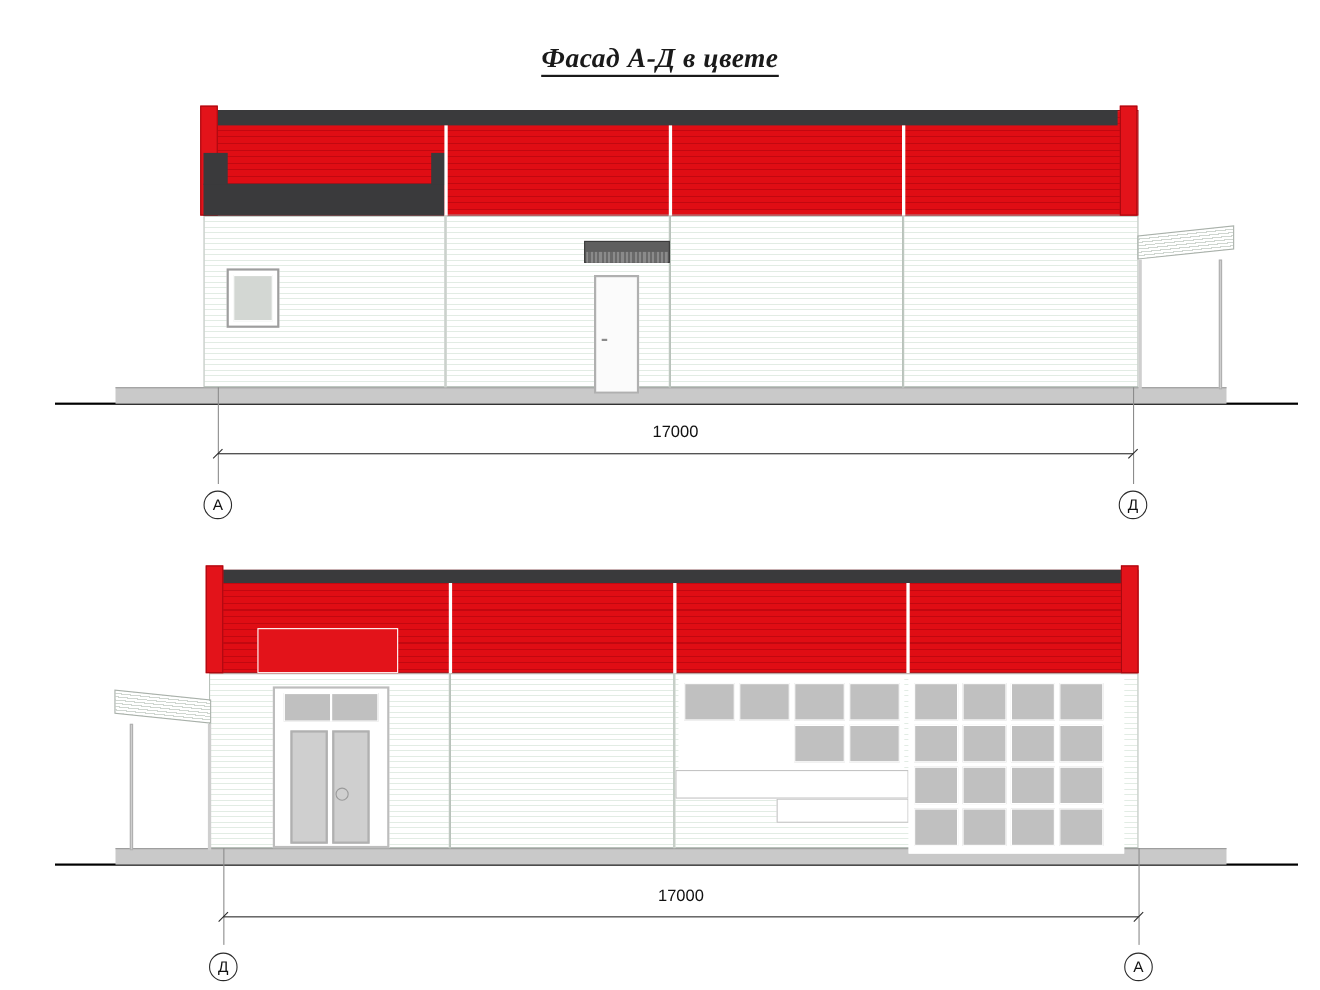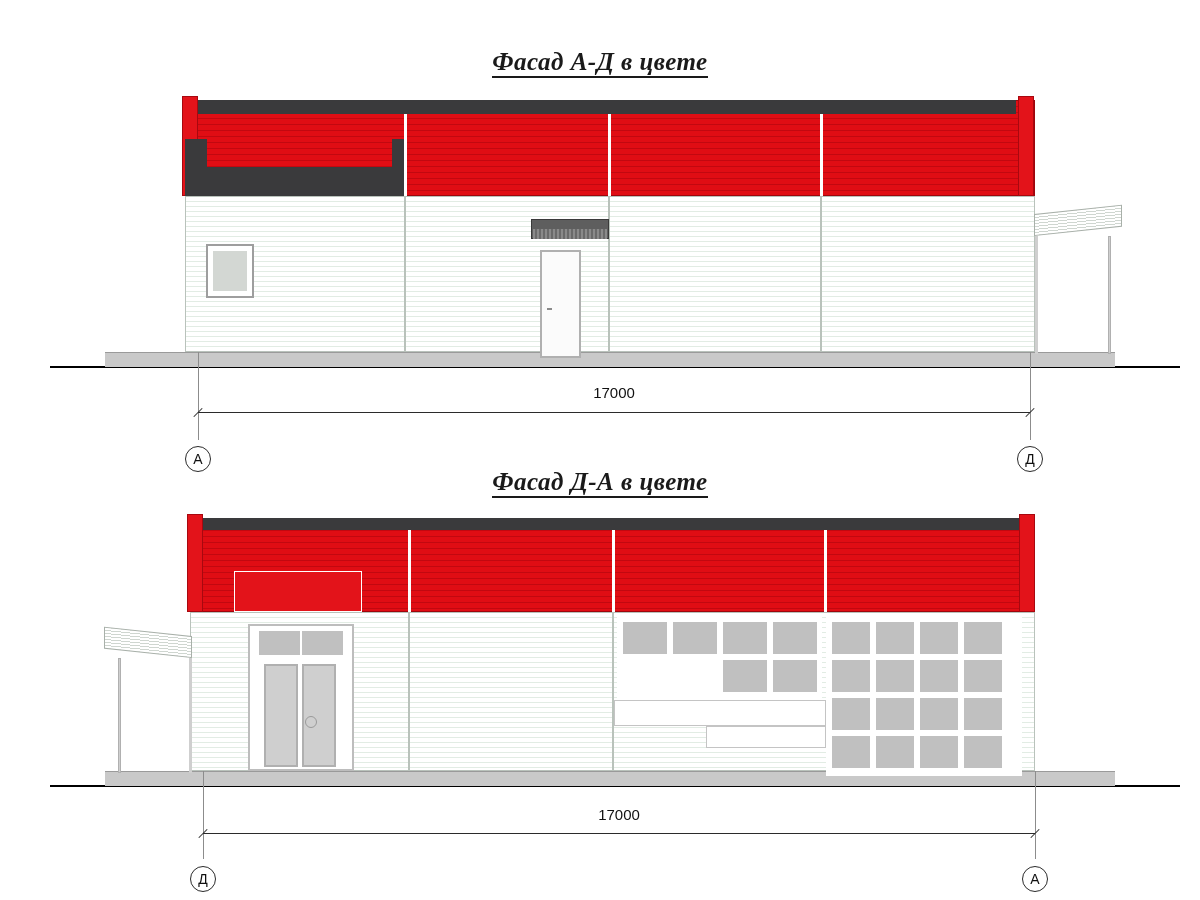--- a/index.html
+++ b/index.html
@@ -162,21 +162,21 @@
     justify-content: center;
     background: #ffffff;
     box-sizing: border-box;
   }
 </style>
 </head>
 <body>
 
 <div class="sheet">
 
-  <div class="elev-title" style="left:0; top:48px; width:1200px;">
+  <div class="elev-title" style="left:0; top:40px; width:1200px;">
     <span>Фасад А-Д в цвете</span>
   </div>
 
   <div>
 
     <div class="ground-line" style="left:50px; top:366px; width:1130px;"></div>
 
     <div class="plinth" style="left:105px; top:352px; width:1010px; height:14px;"></div>
 
     <div class="siding" style="left:185px; top:196px; width:850px; height:156px;"></div>
@@ -218,23 +218,20 @@
       <div class="dim-ext" style="left:1030px; top:352px; height:88px;"></div>
       <div class="dim-line" style="left:198px; top:412px; width:832px;"></div>
       <div class="dim-tick" style="left:192px; top:412px;"></div>
       <div class="dim-tick" style="left:1024px; top:412px;"></div>
       <div class="dim-text" style="left:514px; top:384px; width:200px;">17000</div>
       <div class="axis-bubble" style="left:185px; top:446px;">А</div>
       <div class="axis-bubble" style="left:1017px; top:446px;">Д</div>
     </div>
   </div>
 
-  <div class="elev-title" style="left:0; top:468px; width:1200px;">
-    <span>Фасад Д-А в цвете</span>
-  </div>
 
   <div>
 
     <div class="ground-line" style="left:50px; top:785px; width:1130px;"></div>
 
     <div class="plinth" style="left:105px; top:771px; width:1010px; height:14px;"></div>
 
     <div class="siding" style="left:190px; top:612px; width:845px; height:159px;"></div>
 
     <div class="redpanel" style="left:190px; top:518px; width:845px; height:94px;"></div>

